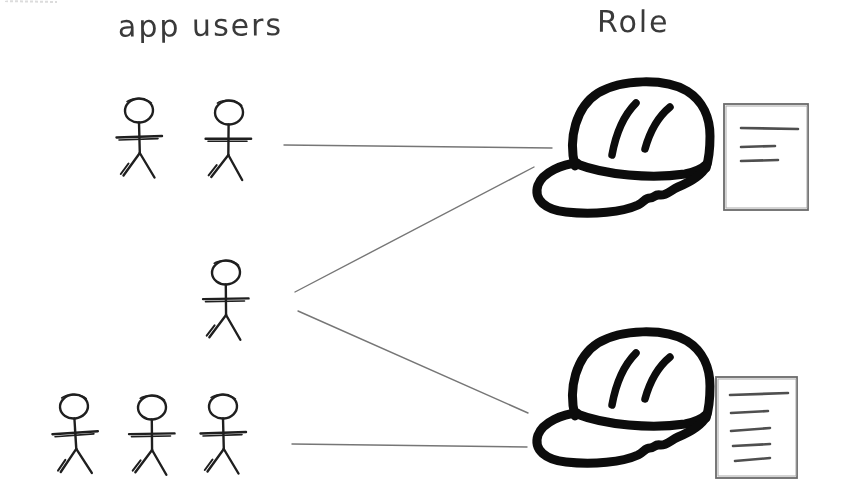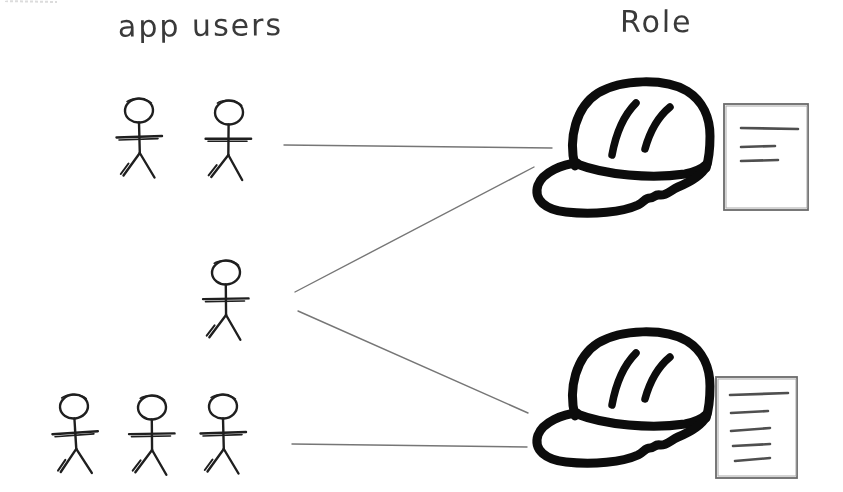--- a/index.html
+++ b/index.html
@@ -31,21 +31,21 @@
     letter-spacing: 2px;
     white-space: nowrap;
     user-select: none;
   }
   .label-left {
     left: 118px;
     top: 8px;
     transform: rotate(-0.6deg);
   }
   .label-right {
-    left: 620px;
+    left: 597px;
     top: 4px;
     transform: rotate(0.4deg);
   }
 </style>
 </head>
 <body>
 
 <div class="stage">
 
   <div class="label label-left">app users</div>

